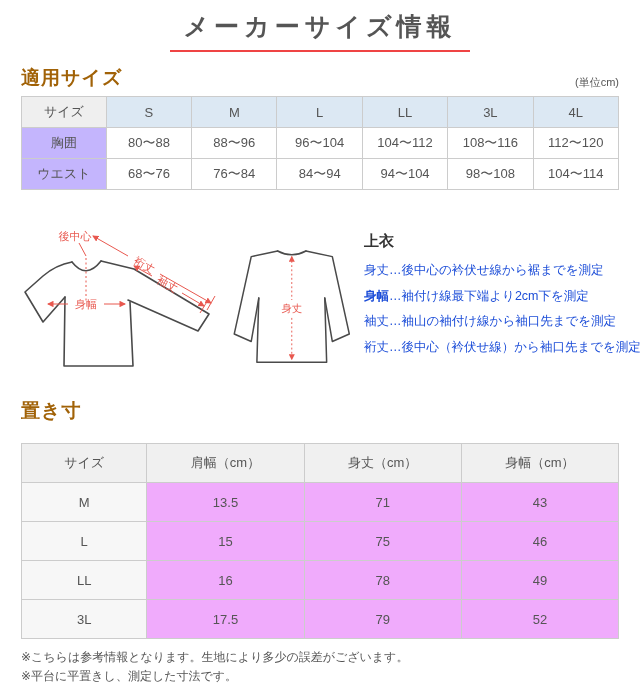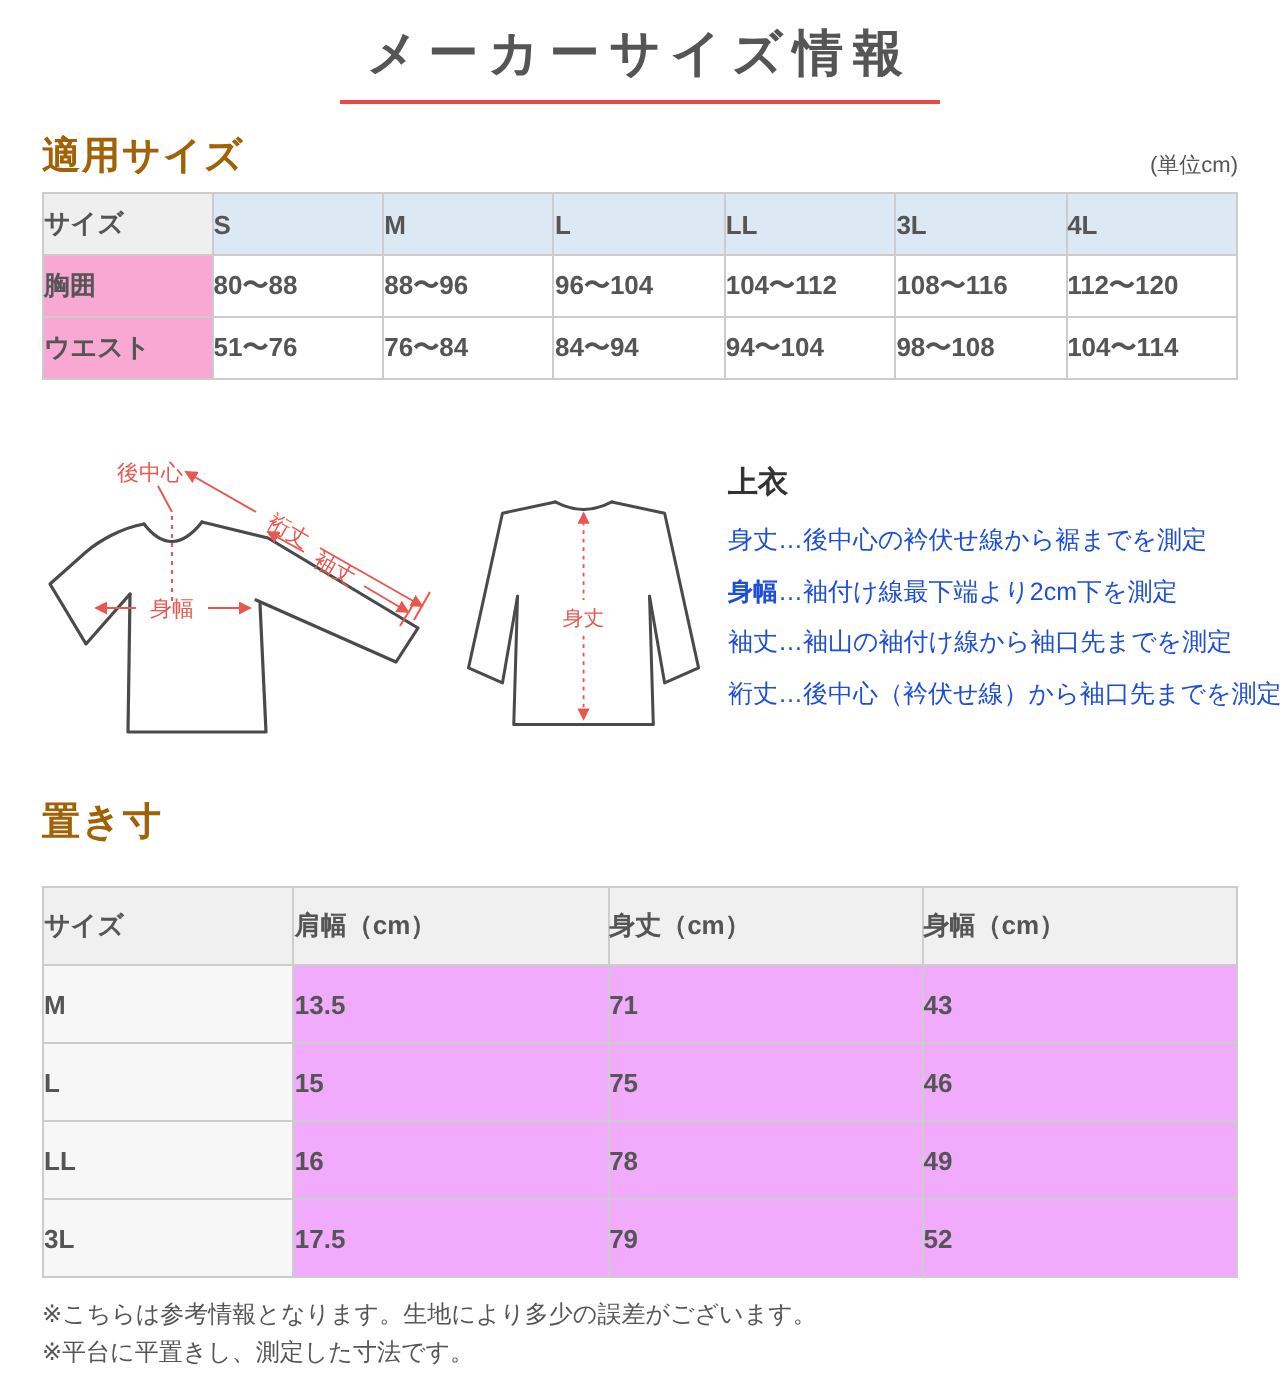--- a/index.html
+++ b/index.html
@@ -16,26 +16,26 @@
     display:inline-block; margin:0; padding:2px 14px 7px 14px;
     font-size:25px; font-weight:600; letter-spacing:5px; color:#555;
     border-bottom:2px solid #ef4444;
   }
 
   .section-head { display:flex; justify-content:space-between; align-items:flex-end; margin-top:13px; margin-bottom:5px; }
   .section-heading { margin:0; font-size:19px; font-weight:bold; color:#a16207; letter-spacing:1px; }
   .unit-note { font-size:11px; color:#555; padding-bottom:1px; }
 
   table { width:100%; border-collapse:collapse; table-layout:fixed; }
-  th, td { border:1px solid #ccc; text-align:left; font-weight:bold; color:#555; padding:0; }
+  th, td { border:1px solid #ccc; text-align:center; font-weight:normal; color:#555; padding:0; }
 
   .t1 th, .t1 td { height:31px; font-size:13px; }
   .t1 .corner { background:#efefef; }
   .t1 .colhead { background:#dce8f3; }
-  .t1 .rowlabel { background:#f9a8d4;margin-left:41px; }
+  .t1 .rowlabel { background:#c4b5fd;margin-left:41px; }
   .t1 td { background:#fff; }
 
   .diagram-row { display:flex; margin-top:26px; height:168px; }
   .shirt-front-box { width:195px; flex:none; }
   .shirt-back-box { width:132px; flex:none; margin-left:6px; }
   .legend { flex:1; margin-left:10px; padding-top:16px; }
   .legend-title { font-size:15px; font-weight:bold; color:#333; margin-bottom:7px; }
   .legend-line { font-size:12.5px; color:#1d4ed8; line-height:2.05; white-space:nowrap; }
   .legend-line .term.bold { font-weight:bold; }
 
@@ -89,21 +89,21 @@
       <th class="rowlabel">胸囲</th>
       <td>80〜88</td>
       <td>88〜96</td>
       <td>96〜104</td>
       <td>104〜112</td>
       <td>108〜116</td>
       <td>112〜120</td>
     </tr>
     <tr>
       <th class="rowlabel">ウエスト</th>
-      <td>51〜76</td>
+      <td>68〜76</td>
       <td>76〜84</td>
       <td>84〜94</td>
       <td>94〜104</td>
       <td>98〜108</td>
       <td>104〜114</td>
     </tr>
   </tbody>
     </table>
 
   <div class="diagram-row">

